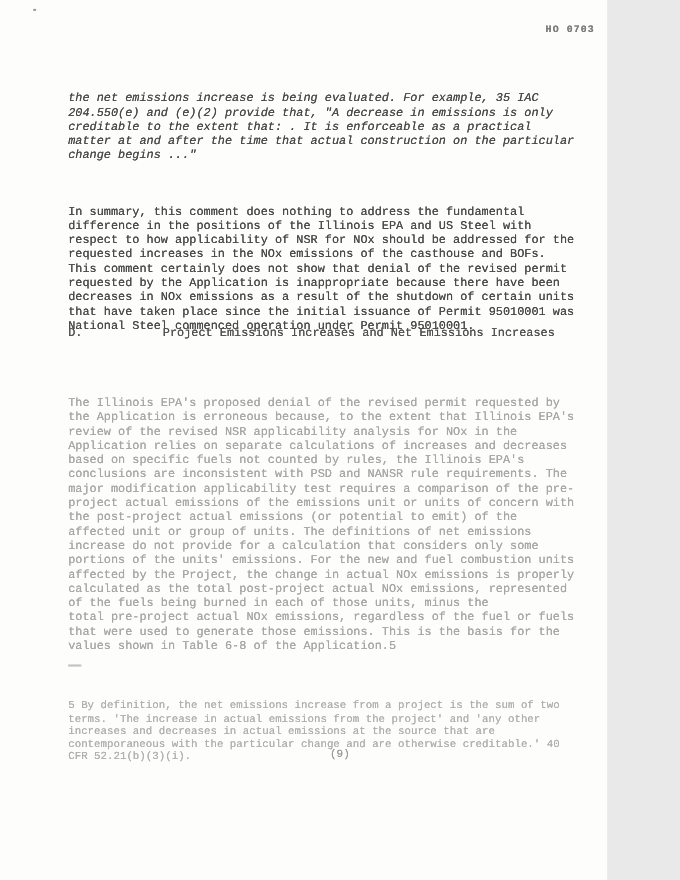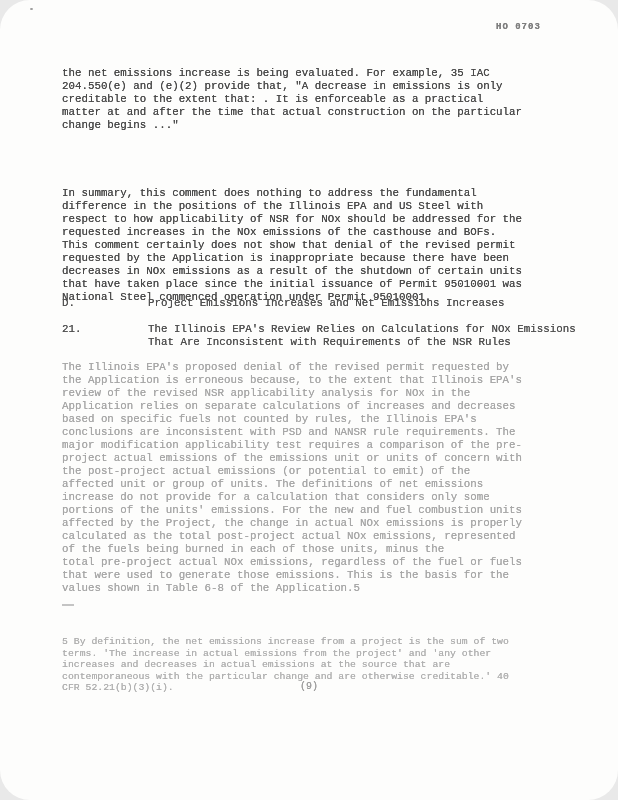--- a/index.html
+++ b/index.html
@@ -1,34 +1,33 @@
 <!DOCTYPE html>
 <html><head>
 <meta charset="utf-8">
 <style>
   html,body{margin:0;padding:0;background:#e9e9e9;}
   .page{
     position:relative;
-    width:618px;height:800px;
+    width:552px;height:800px;
     background:#fdfdfc;
     overflow:hidden;
     font-family:"Liberation Mono","DejaVu Sans Mono",monospace;
-    border-radius:30px;
   }
   .txt{
     position:absolute;left:62px;
     font-size:10.8px;line-height:13px;
     white-space:pre;
     letter-spacing:0px;
     text-shadow:0 0 0.6px currentColor;
   }
   .ink-dark{color:#4a4a4a;}
   .ink-faded{color:#a7a7a7;}
   .ink-foot{color:#b0b0b0;}
-  .p1{top:67px;}
+  .p1{top:84px;font-style:italic;}
   .p2{top:187px;}
   .heading{
     position:absolute;left:62px;display:flex;align-items:flex-start;
     font-size:10.8px;line-height:13px;color:#515151;
     text-shadow:0 0 0.6px currentColor;
   }
   .hd{top:297px;}
   .h21{top:323px;}
   .hlabel{flex:none;width:38px;white-space:pre;}
   .htext{white-space:pre;padding-left:48px;}
@@ -81,25 +80,20 @@
 requested by the Application is inappropriate because there have been
 decreases in NOx emissions as a result of the shutdown of certain units
 that have taken place since the initial issuance of Permit 95010001 was
 National Steel commenced operation under Permit 95010001.</div>
 
   <div class="heading hd">
     <span class="hlabel">D.</span>
     <div class="htext">Project Emissions Increases and Net Emissions Increases</div>
   </div>
 
-  <div class="heading h21">
-    <span class="hlabel">21.</span>
-    <div class="htext">The Illinois EPA's Review Relies on Calculations for NOx Emissions
-That Are Inconsistent with Requirements of the NSR Rules</div>
-  </div>
 
   <div class="txt ink-faded bodypara">The Illinois EPA's proposed denial of the revised permit requested by
 the Application is erroneous because, to the extent that Illinois EPA's
 review of the revised NSR applicability analysis for NOx in the
 Application relies on separate calculations of increases and decreases
 based on specific fuels not counted by rules, the Illinois EPA's
 conclusions are inconsistent with PSD and NANSR rule requirements. The
 major modification applicability test requires a comparison of the pre-
 project actual emissions of the emissions unit or units of concern with
 the post-project actual emissions (or potential to emit) of the

